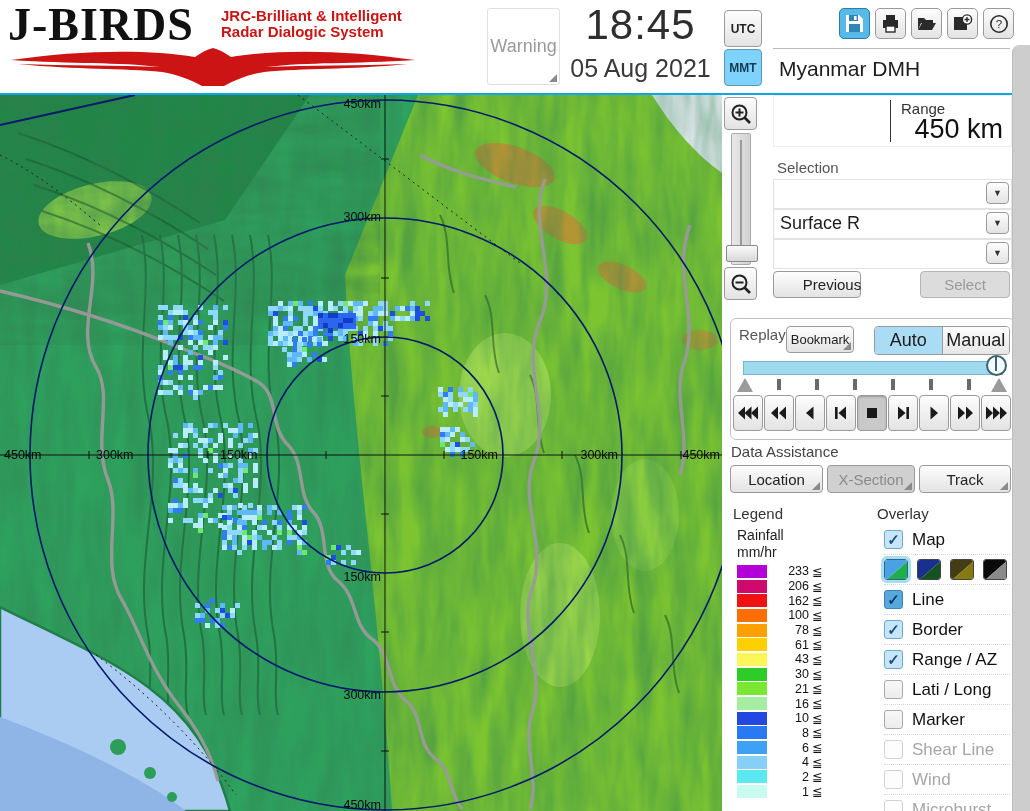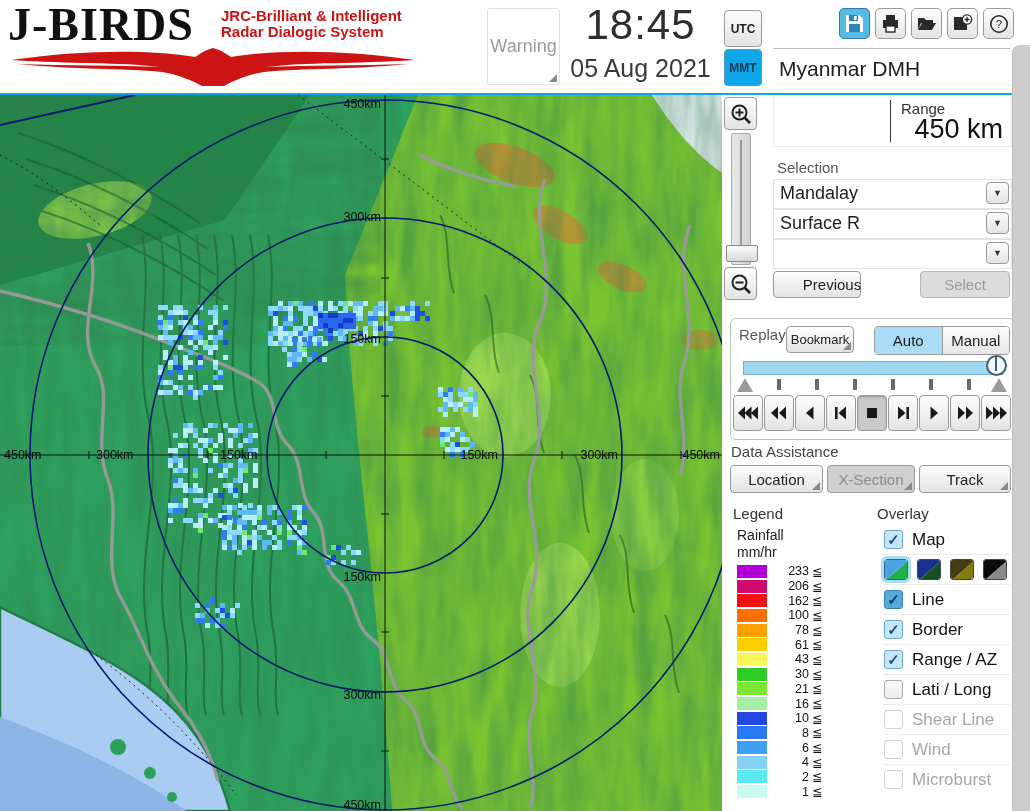--- a/index.html
+++ b/index.html
@@ -17,21 +17,21 @@
   .fold{position:relative;}
   .fold::after{content:"";position:absolute;right:2px;bottom:2px;width:0;height:0;
        border-left:8px solid transparent;border-bottom:8px solid #8a8a8a;}
   #warning-btn{position:absolute;left:487px;top:8px;width:73px;height:77px;background:#fff;border:1px solid #e0e0e0;
        border-radius:3px;color:#9a9a9a;font-size:18px;}
   #clock{position:absolute;left:563px;top:0px;width:155px;height:92px;text-align:center;}
   #clock .time{font-size:42px;color:#2e2e2e;line-height:50px;letter-spacing:1px;}
   #clock .date{font-size:25px;color:#3a3a3a;line-height:36px;white-space:nowrap;}
   #tz{position:absolute;left:724px;top:10px;width:34px;}
   .tzbtn{width:38px;height:37px;font-size:12px;font-weight:bold;margin-bottom:2px;}
-  .tzbtn.sel{background:#0ea5e9;border-color:#5e98b6;color:#143a52;}
+  .tzbtn.sel{background:#7dd3fc;border-color:#5e98b6;color:#143a52;}
   #toolbar{position:absolute;left:839px;top:8px;display:flex;gap:5px;}
   .tool{width:31px;height:31px;border-radius:5px;}
   .tool.sel{background:#57b9e8;border-color:#2d7ba6;}
   #station-wrap{position:absolute;left:773px;top:48px;width:237px;height:43px;border-top:1px solid #bbb;background:#fff;}
   #station-wrap .txt{font-size:21px;color:#1e1e1e;padding:8px 0 0 6px;}
   #hdr-collapse{position:absolute;left:1013px;top:52px;width:0;height:0;border-top:9px solid transparent;
        border-bottom:9px solid transparent;border-right:11px solid #bfbfbf;}
   
   #map-area{position:absolute;left:0;top:95px;width:722px;height:716px;background:#2ea25f;}
   
@@ -51,21 +51,21 @@
   #selection-lab{position:absolute;left:17px;top:64px;font-size:15px;color:#555;}
   .dd{position:absolute;left:13px;width:237px;height:28px;background:#fff;border:1px solid #e2e2e2;}
   .dd .val{font-size:18px;color:#1e1e1e;padding:3px 0 0 6px;}
   .dd .arrow{position:absolute;right:2px;top:2px;width:23px;height:22px;font-size:9px;color:#333;}
   #prev-btn{position:absolute;left:13px;top:176px;width:88px;height:27px;font-size:15px;padding-left:36px;}
   #select-btn{position:absolute;left:160px;top:176px;width:90px;height:27px;font-size:15px;}
   #replay-box{position:absolute;left:-30px;top:223px;width:283px;height:120px;border:1px solid #c2c2c2;border-radius:6px;}
   #replay-lab{position:absolute;left:8px;top:7px;font-size:15px;color:#555;}
   #bookmark-btn{position:absolute;left:55px;top:7px;width:68px;height:27px;font-size:13px;}
   #automan{position:absolute;left:143px;top:7px;width:134px;height:27px;display:flex;border:1px solid #9a9a9a;border-radius:4px;overflow:hidden;}
-  #automan .seg{flex:1;display:flex;align-items:center;justify-content:center;font-size:15px;color:#1c1c1c;background:linear-gradient(#fdfdfd,#e6e6e6);}
+  #automan .seg{flex:1;display:flex;align-items:center;justify-content:center;font-size:18px;color:#1c1c1c;background:linear-gradient(#fdfdfd,#e6e6e6);}
   #automan .seg.sel{background:#aadcf5;border-right:1px solid #9a9a9a;}
   #rslider{position:absolute;left:12px;top:42px;width:258px;height:12px;background:#9fd9f0;border:1px solid #79b4ce;}
   #rhandle{position:absolute;left:255px;top:36px;width:17px;height:17px;border-radius:50%;background:#f2fbff;border:2px solid #41616e;}
   #rhandle::after{content:"";position:absolute;left:7px;top:-1px;width:2px;height:15px;background:#41616e;}
   #rticks{position:absolute;left:6px;top:58px;width:270px;height:16px;}
   .tick{position:absolute;top:2px;width:4px;height:11px;background:#6a6a6a;}
   .endtri{position:absolute;top:1px;width:0;height:0;border-left:8px solid transparent;border-right:8px solid transparent;border-bottom:14px solid #9a9a9a;}
   #playrow{position:absolute;left:2px;top:76px;display:flex;gap:1px;}
   .pbtn{width:30px;height:36px;border-radius:4px;}
   .pbtn.active{background:#c9c9c9;box-shadow:inset 0 1px 2px rgba(0,0,0,.25);}
@@ -1223,21 +1223,20 @@
 
   <div id="range-box">
     <div class="div"></div>
     <div class="lab">Range</div>
     <div class="val">450 km</div>
   </div>
 
   <div id="selection-lab">Selection</div>
 
   <div class="dd" style="top:84px;">
-    <div class="val">Mandalay</div>
     <div class="btn arrow">▼</div>
   </div>
   <div class="dd" style="top:114px;">
     <div class="val">Surface R</div>
     <div class="btn arrow">▼</div>
   </div>
   <div class="dd" style="top:144px;">
     <div class="val"></div>
     <div class="btn arrow">▼</div>
   </div>
@@ -1450,20 +1449,24 @@
         <div class="olab">Border</div>
       </div>
       <div class="orow">
         <div class="cb checked">✓</div>
         <div class="olab">Range / AZ</div>
       </div>
       <div class="orow">
         <div class="cb unchecked"></div>
         <div class="olab">Lati / Long</div>
       </div>
+      <div class="orow">
+        <div class="cb unchecked"></div>
+        <div class="olab">Marker</div>
+      </div>
       <div class="orow disabled">
         <div class="cb disabled"></div>
         <div class="olab">Shear Line</div>
       </div>
       <div class="orow disabled">
         <div class="cb disabled"></div>
         <div class="olab">Wind</div>
       </div>
       <div class="orow disabled">
         <div class="cb disabled"></div>

